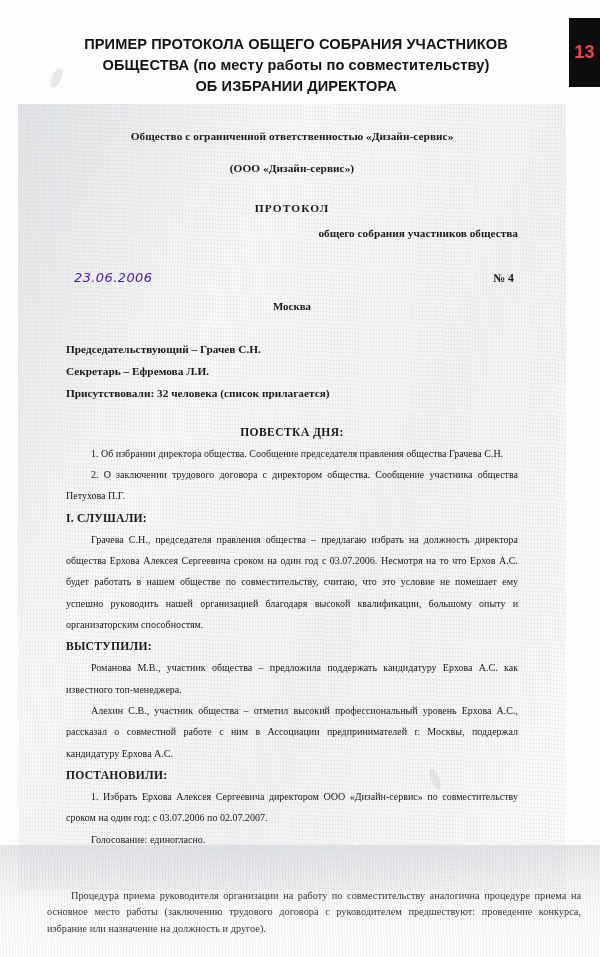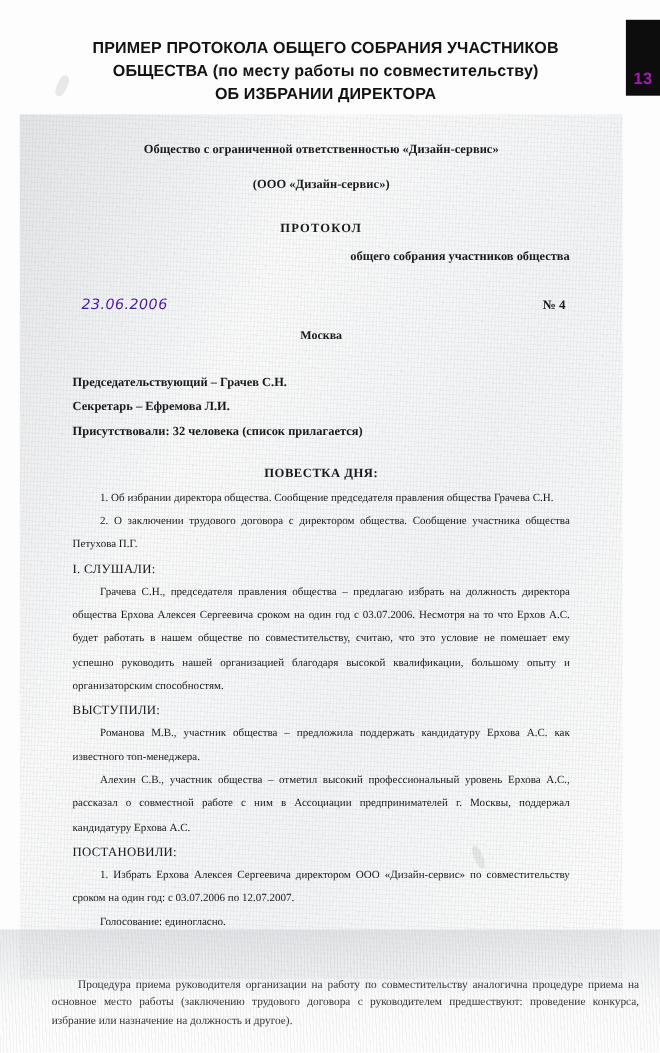--- a/index.html
+++ b/index.html
@@ -66,27 +66,26 @@
   }
   .edge-tab-num {
     position: absolute;
     right: 0;
     top: 18px;
     width: 31px;
     height: 69px;
     display: flex;
     align-items: center;
     justify-content: center;
-    color: #a21caf;
+    color: #ef4444;
     font-family: "Liberation Sans", "DejaVu Sans", sans-serif;
     font-weight: 700;
-    font-size: 15px;
+    font-size: 18px;
     letter-spacing: .3px;
     z-index: 4;
-    margin-top: 19px;
   }
 
   
   .doc-title {
     position: absolute;
     left: 42px;
     top: 34px;
     width: 508px;
     text-align: center;
     z-index: 2;
@@ -167,21 +166,21 @@
   }
 
   .section-head-ctr {
     text-align: center;
     font-weight: 700;
     letter-spacing: .45px;
     font-size: 11.5px;
     margin-top: 17px;
   }
   .section-head-left {
-    font-weight: 400;
+    font-weight: 700;
     letter-spacing: .25px;
     font-size: 11.6px;
     margin-top: 1px;
   }
 
   p.para {
     margin: 0;
     text-indent: 25px;
     text-align: justify;
     text-justify: inter-word;
@@ -253,20 +252,20 @@
     <p class="para">2. О заключении трудового договора с директором общества. Сообщение участника общества Петухова П.Г.</p>
 
     <div class="section-head-left">I. СЛУШАЛИ:</div>
     <p class="para after-head">Грачева С.Н., председателя правления общества – предлагаю избрать на должность директора общества Ерхова Алексея Сергеевича сроком на один год с 03.07.2006. Несмотря на то что Ерхов А.С. будет работать в нашем обществе по совместительству, считаю, что это условие не помешает ему успешно руководить нашей организацией благодаря высокой квалификации, большому опыту и организаторским способностям.</p>
 
     <div class="section-head-left">ВЫСТУПИЛИ:</div>
     <p class="para after-head">Романова М.В., участник общества – предложила поддержать кандидатуру Ерхова А.С. как известного топ-менеджера.</p>
     <p class="para">Алехин С.В., участник общества – отметил высокий профессиональный уровень Ерхова А.С., рассказал о совместной работе с ним в Ассоциации предпринимателей г. Москвы, поддержал кандидатуру Ерхова А.С.</p>
 
     <div class="section-head-left">ПОСТАНОВИЛИ:</div>
-    <p class="para after-head">1. Избрать Ерхова Алексея Сергеевича директором ООО «Дизайн-сервис» по совместительству сроком на один год: с 03.07.2006 по 12.07.2007.</p>
+    <p class="para after-head">1. Избрать Ерхова Алексея Сергеевича директором ООО «Дизайн-сервис» по совместительству сроком на один год: с 03.07.2006 по 02.07.2007.</p>
     <p class="para">Голосование: единогласно.</p>
 
   </div>
 
   <div class="footnote">Процедура приема руководителя организации на работу по совместительству аналогична процедуре приема на основное место работы (заключению трудового договора с руководителем предшествуют: проведение конкурса, избрание или назначение на должность и другое).</div>
 
 </div>
 
 </body></html>

